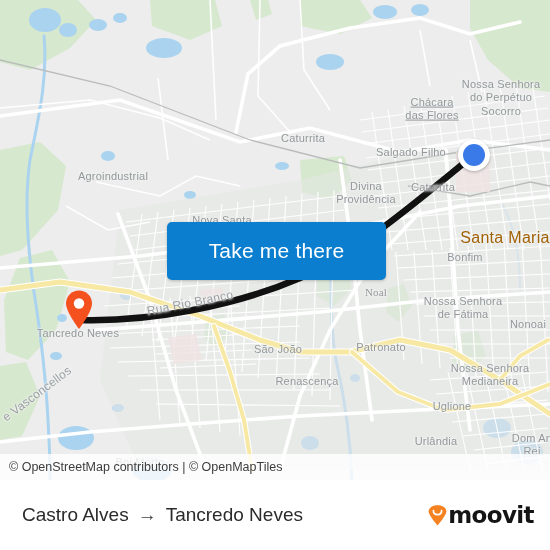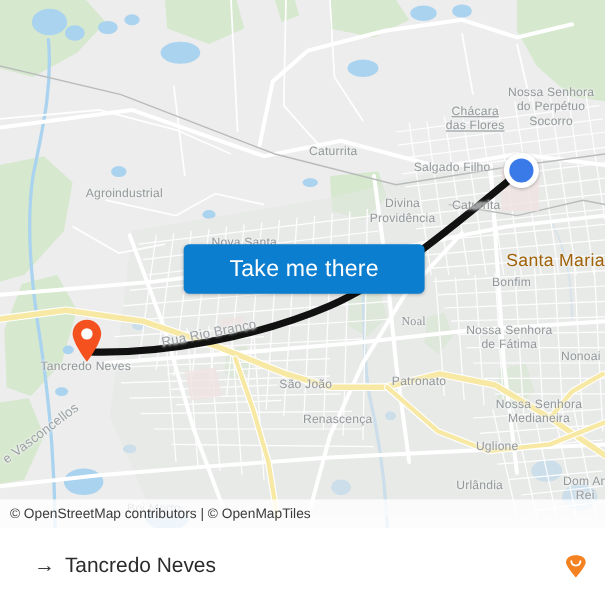--- a/index.html
+++ b/index.html
@@ -54,21 +54,21 @@
     box-shadow:0 1px 3px rgba(0,0,0,.28);
   }
   .dot-inner{
     width:22px;height:22px;border-radius:50%;
     background:#3a7ae8;
   }
 
   
   #cta{
     position:absolute;
-    left:167px;top:222px;width:219px;height:45px;
+    left:167px;top:222px;width:219px;height:58px;
     background:#0b7ed0;
     border-radius:5px;
     border:none;
     color:#ffffff;
     font-family:"Liberation Sans", sans-serif;
     font-size:21px;
     letter-spacing:.2px;
     cursor:pointer;
     box-shadow:0 1px 3px rgba(0,0,0,.22);
     display:flex;align-items:center;justify-content:center;
@@ -383,23 +383,25 @@
       <span>Take me there</span>
     </button>
 
     <div id="attrib">
       <span>© OpenStreetMap contributors | © OpenMapTiles</span>
     </div>
   </div>
 
   <div id="footer">
     <div id="trip">
+      <span>Castro Alves</span>
       <span class="arrow">→</span>
       <span>Tancredo Neves</span>
     </div>
     <div id="brand">
       <svg class="pinlogo" viewBox="0 0 19 21">
         <path d="M9.5,20.5 C9.5,20.5 18.4,10.5 18.4,6.6 C18.4,2.6 14.4,0.3 9.5,0.3 C4.6,0.3 0.6,2.6 0.6,6.6 C0.6,10.5 9.5,20.5 9.5,20.5 Z" fill="#f58220"></path>
         <path d="M5.4,5.6 C5.4,8.1 7.1,9.7 9.5,9.7 C11.9,9.7 13.6,8.1 13.6,5.6" stroke="#ffffff" stroke-width="1.7" fill="none" stroke-linecap="round"></path>
       </svg>
+      <span class="wordmark">moovit</span>
     </div>
   </div>
 </div>
 
 </body></html>

